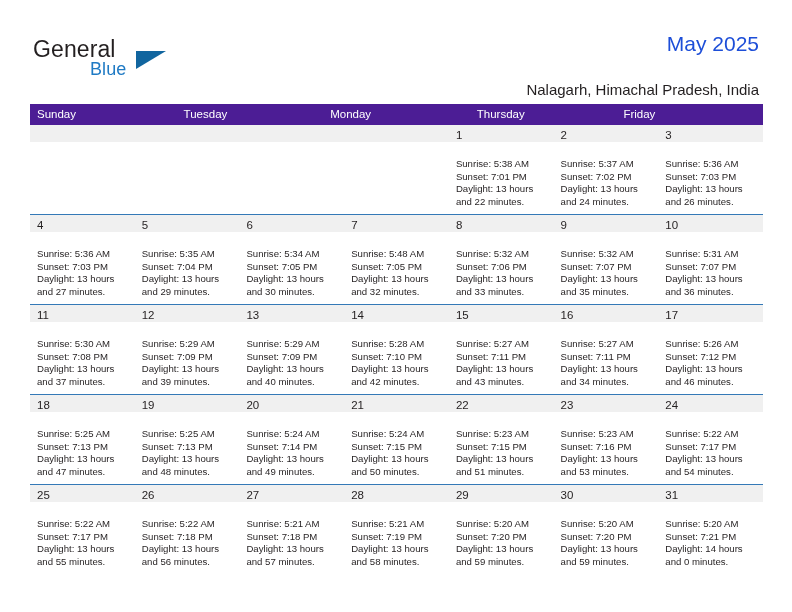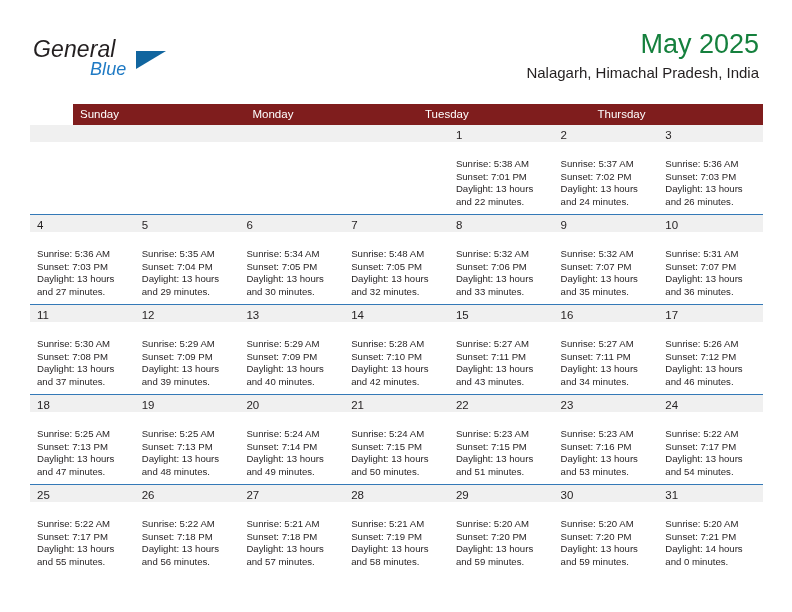--- a/index.html
+++ b/index.html
@@ -28,21 +28,20 @@
     top: 28px;
     right: 33px;
     height: 68px;
   }
   .brand {
     position: absolute;
     left: 0;
     top: 8px;
     width: 180px;
     height: 52px;
-    font-style: italic;
   }
   .brand-general {
     position: absolute;
     left: 0;
     top: 0;
     font-size: 23px;
     color: #231f20;
     letter-spacing: .1px;
     font-family: "Liberation Sans", sans-serif;
   }
@@ -64,45 +63,44 @@
     border-bottom: 18px solid transparent;
   }
 
   .title-wrap {
     position: absolute;
     right: 0;
     top: 0;
     text-align: right;
   }
   .cal-title {
-    font-size: 27px;
-    color: #15803d;
+    font-size: 21px;
+    color: #1d4ed8;
     line-height: 32px;
     white-space: nowrap;
   }
   .cal-subtitle {
     font-size: 15px;
     color: #231f20;
     line-height: 22px;
-    margin-top: 2px;
+    margin-top: 19px;
     white-space: nowrap;
   }
 
   
   .calendar {
     position: absolute;
     left: 30px;
     top: 104px;
     width: 733px;
   }
   .dow-row {
     display: flex;
-    background: #7f1d1d;
+    background: #4c1d95;
     height: 21px;
-    margin-left: 43px;
   }
   .dow {
     flex: 1 1 0;
     color: #ffffff;
     font-size: 11.5px;
     line-height: 21px;
     padding-left: 7px;
     box-sizing: border-box;
     white-space: nowrap;
   }
@@ -162,23 +160,24 @@
 
     <div class="title-wrap">
       <div class="cal-title">May 2025</div>
       <div class="cal-subtitle">Nalagarh, Himachal Pradesh, India</div>
     </div>
   </div>
 
   <div class="calendar">
     <div class="dow-row" id="dow-row">
         <div class="dow">Sunday</div>
+        <div class="dow">Tuesday</div>
         <div class="dow">Monday</div>
-        <div class="dow">Tuesday</div>
         <div class="dow">Thursday</div>
+        <div class="dow">Friday</div>
       </div>
     <div id="weeks-container">
         <div class="week">
           <div class="day empty">
             <div class="day-num-band"><span class="day-num"></span></div>
             <div class="day-body"></div>
           </div>
           <div class="day empty">
             <div class="day-num-band"><span class="day-num"></span></div>
             <div class="day-body"></div>

